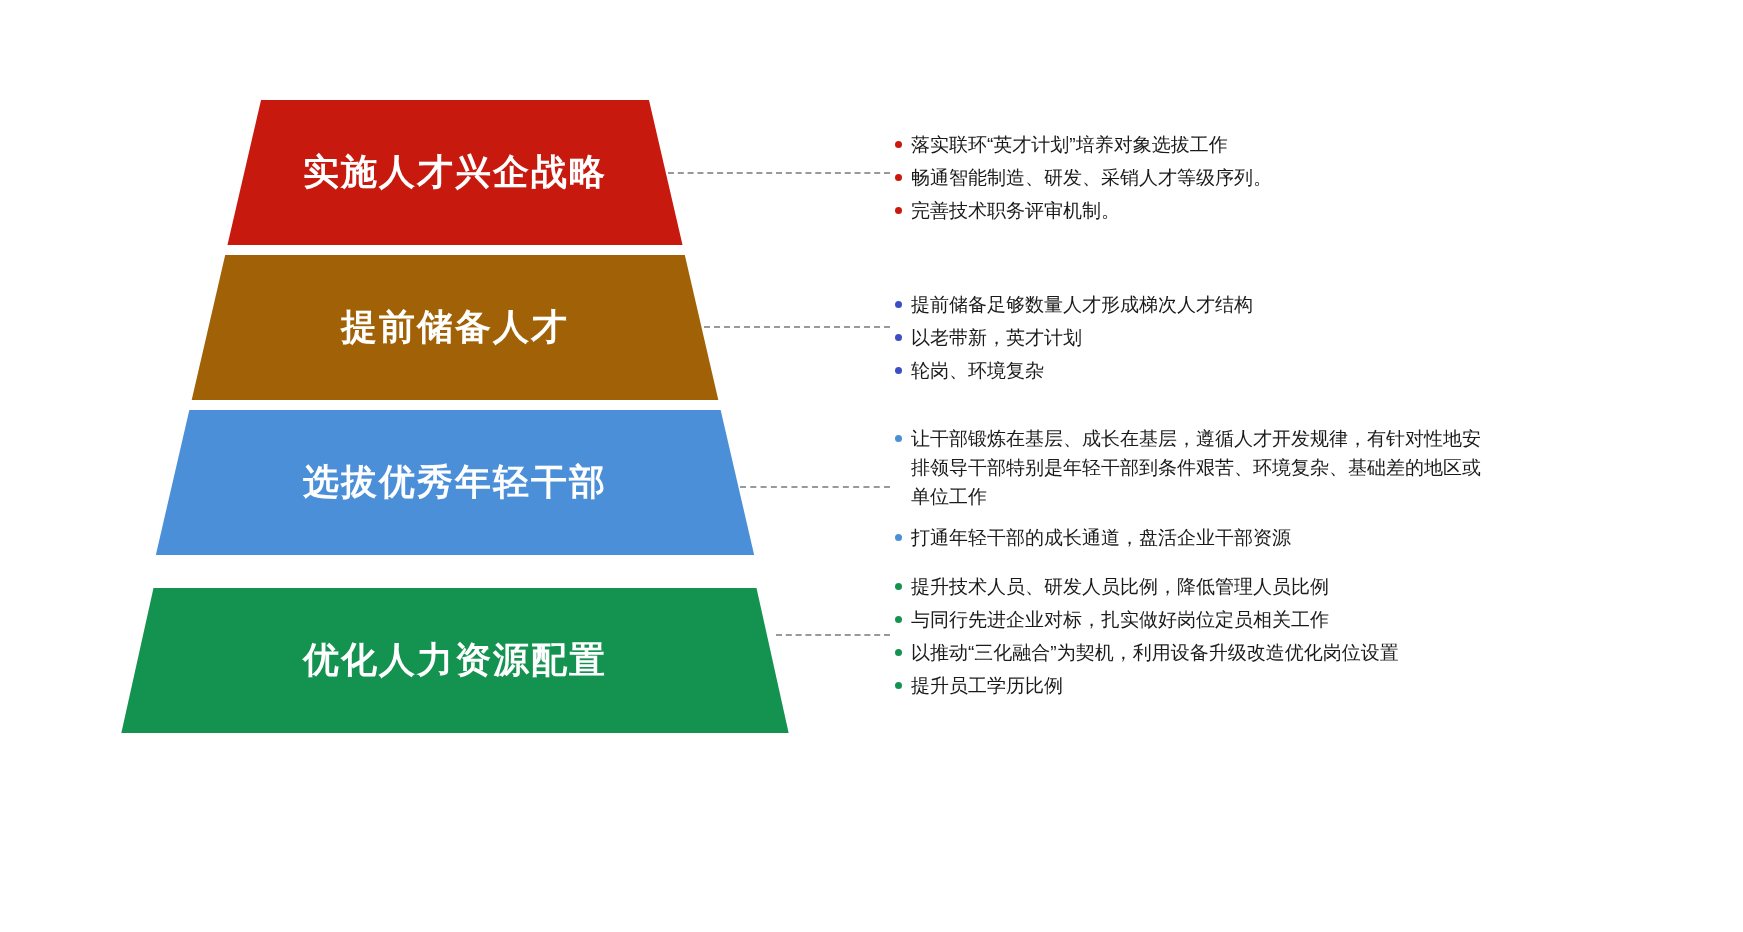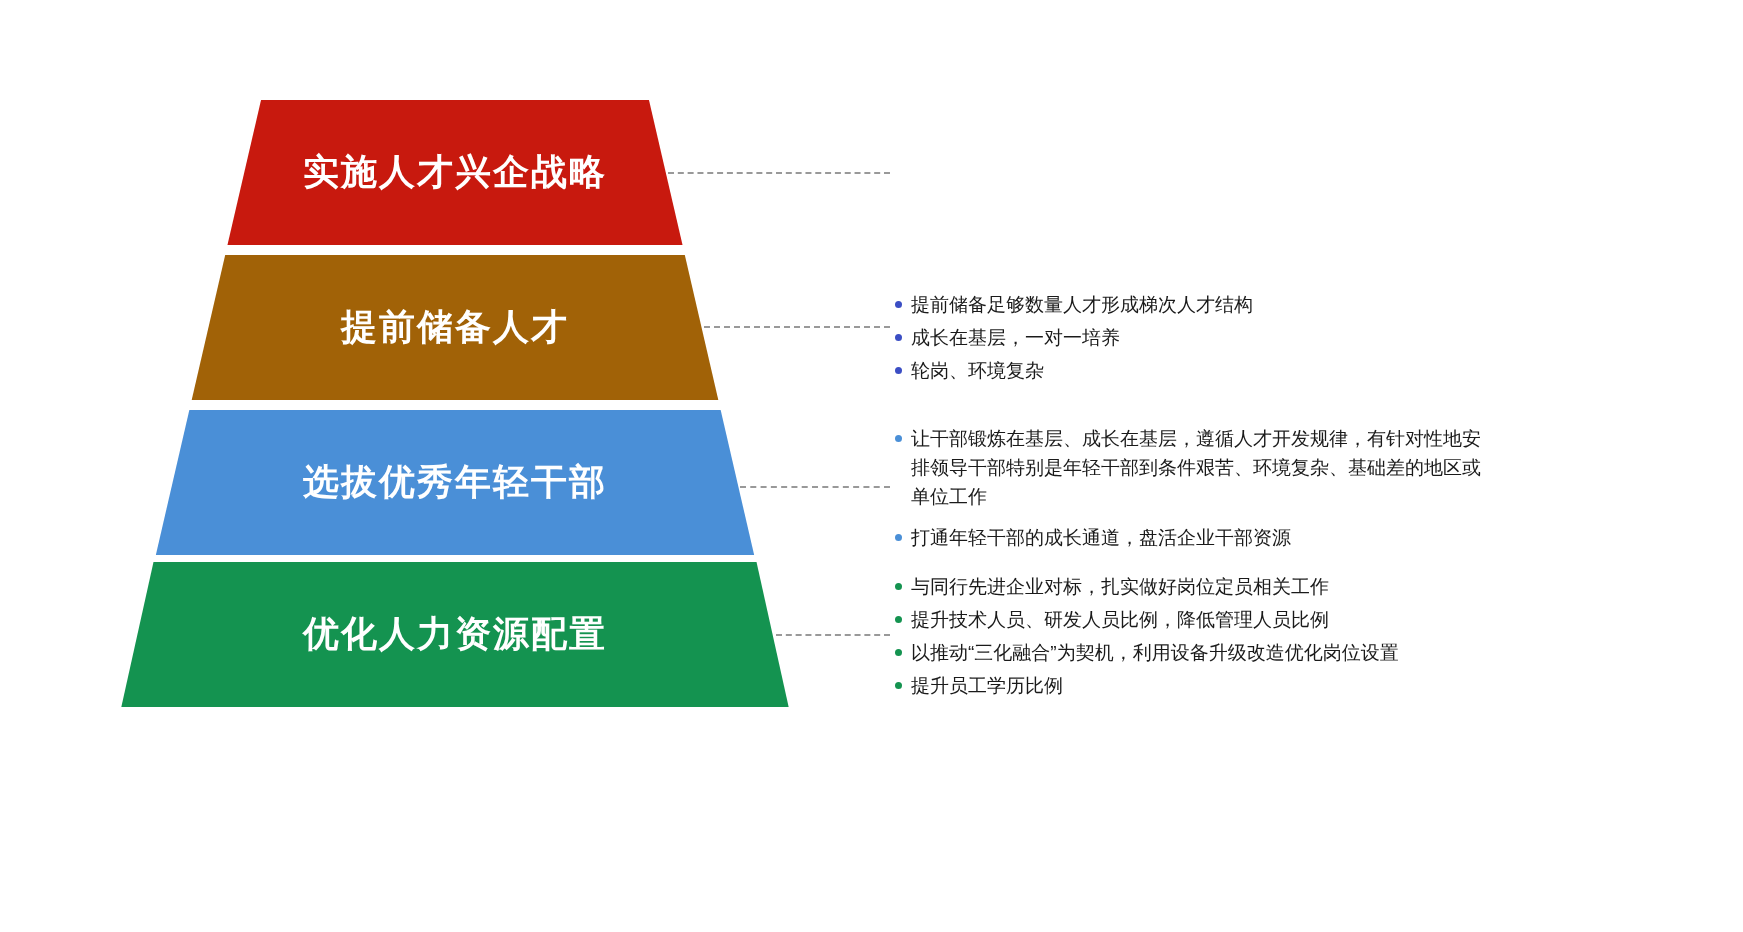--- a/index.html
+++ b/index.html
@@ -19,21 +19,21 @@
     width: 670px; height: 610px;
   }
   .tier {
     position: absolute;
     left: 0; width: 100%; height: 145px;
     display: flex; align-items: center; justify-content: center;
   }
   .tier-0 { top: 0;     clip-path: polygon(21.05% 0, 78.95% 0, 83.96% 100%, 16.04% 100%); background:#c8190e; }
   .tier-1 { top: 155px; clip-path: polygon(15.70% 0, 84.30% 0, 89.30% 100%, 10.70% 100%); background:#3b4ec4; }
   .tier-2 { top: 310px; clip-path: polygon(10.35% 0, 89.65% 0, 94.65% 100%,  5.35% 100%); background:#4a8fd7; }
-  .tier-3 { top: 462px; clip-path: polygon( 5.00% 0, 95.00% 0, 99.80% 100%,  0.20% 100%); background:#149350; }
+  .tier-3 { top: 488px; clip-path: polygon( 5.00% 0, 95.00% 0, 99.80% 100%,  0.20% 100%); background:#149350; }
   .tier-label {
     color: #ffffff;
     font-size: 36px;
     font-weight: bold;
     letter-spacing: 2px;
     white-space: nowrap;
   }
 
   
   .connector {
@@ -94,29 +94,43 @@
     <div class="tier tier-3" style="background: rgb(20, 147, 80);">
       <span class="tier-label">优化人力资源配置</span>
     </div>
   </div>
 
   <div class="connector conn-0"></div>
   <div class="connector conn-1"></div>
   <div class="connector conn-2"></div>
   <div class="connector conn-3"></div>
 
+  <div class="bullet-group grp-0">
+    <div class="bullet-row">
+      <span class="bullet-dot" style="background: rgb(200, 25, 14);"></span>
+      <span class="bullet-text">落实联环“英才计划”培养对象选拔工作</span>
+    </div>
+    <div class="bullet-row">
+      <span class="bullet-dot" style="background: rgb(200, 25, 14);"></span>
+      <span class="bullet-text">畅通智能制造、研发、采销人才等级序列。</span>
+    </div>
+    <div class="bullet-row">
+      <span class="bullet-dot" style="background: rgb(200, 25, 14);"></span>
+      <span class="bullet-text">完善技术职务评审机制。</span>
+    </div>
+  </div>
 
   <div class="bullet-group grp-1">
     <div class="bullet-row">
       <span class="bullet-dot" style="background: rgb(59, 78, 196);"></span>
       <span class="bullet-text">提前储备足够数量人才形成梯次人才结构</span>
     </div>
     <div class="bullet-row">
       <span class="bullet-dot" style="background: rgb(59, 78, 196);"></span>
-      <span class="bullet-text">成长在基层，一对一培养</span>
+      <span class="bullet-text">以老带新，英才计划</span>
     </div>
     <div class="bullet-row">
       <span class="bullet-dot" style="background: rgb(59, 78, 196);"></span>
       <span class="bullet-text">轮岗、环境复杂</span>
     </div>
   </div>
 
   <div class="bullet-group grp-2">
     <div class="bullet-row">
       <span class="bullet-dot" style="background: rgb(74, 143, 215);"></span>
@@ -124,25 +138,25 @@
     </div>
     <div class="bullet-row">
       <span class="bullet-dot" style="background: rgb(74, 143, 215);"></span>
       <span class="bullet-text">打通年轻干部的成长通道，盘活企业干部资源</span>
     </div>
   </div>
 
   <div class="bullet-group grp-3">
     <div class="bullet-row">
       <span class="bullet-dot" style="background: rgb(20, 147, 80);"></span>
-      <span class="bullet-text">与同行先进企业对标，扎实做好岗位定员相关工作</span>
+      <span class="bullet-text">提升技术人员、研发人员比例，降低管理人员比例</span>
     </div>
     <div class="bullet-row">
       <span class="bullet-dot" style="background: rgb(20, 147, 80);"></span>
-      <span class="bullet-text">提升技术人员、研发人员比例，降低管理人员比例</span>
+      <span class="bullet-text">与同行先进企业对标，扎实做好岗位定员相关工作</span>
     </div>
     <div class="bullet-row">
       <span class="bullet-dot" style="background: rgb(20, 147, 80);"></span>
       <span class="bullet-text">以推动“三化融合”为契机，利用设备升级改造优化岗位设置</span>
     </div>
     <div class="bullet-row">
       <span class="bullet-dot" style="background: rgb(20, 147, 80);"></span>
       <span class="bullet-text">提升员工学历比例</span>
     </div>
   </div>

